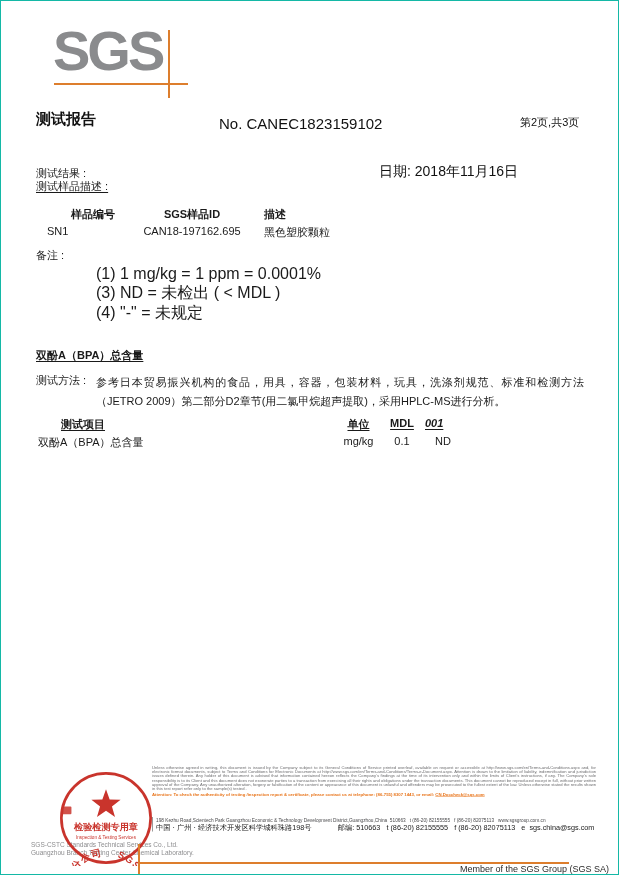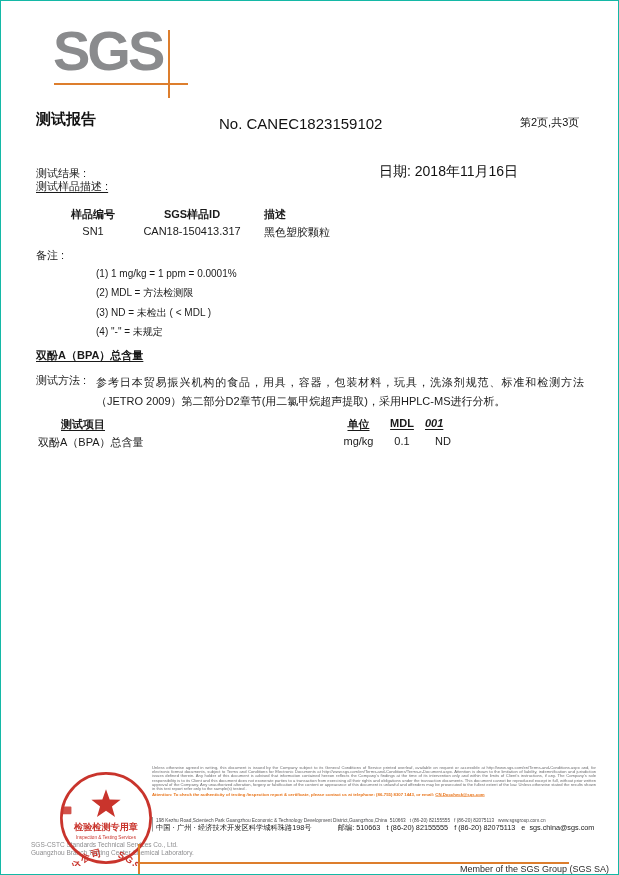--- a/index.html
+++ b/index.html
@@ -21,27 +21,27 @@
   .report-date{left:378px;top:126px;font-size:14px;color:#111;margin-top:36px;}
   .page-info{left:519px;top:114px;font-size:11px;color:#111;}
 
   .results-label{left:35px;top:146px;margin-top:19px;}
   .sampledesc-label{left:35px;top:178px;}
 
   
   .st-h1{left:58px;top:206px;width:68px;text-align:center;}
   .st-h2{left:126px;top:206px;width:130px;text-align:center;}
   .st-h3{left:263px;top:206px;}
-  .st-r1{left:58px;top:224px;width:68px;text-align:center;}
+  .st-r1{left:46px;top:224px;width:68px;}
   .st-r2{left:126px;top:224px;width:130px;text-align:center;}
   .st-r3{left:263px;top:224px;}
 
   .notes-label{left:35px;top:247px;}
   .notes-list{left:95px;top:263px;}
-  .notes-list div{line-height:19.3px;font-size:10px;color:#1a1a1a;}
+  .notes-list div{line-height:19.3px;font-size:16px;color:#1a1a1a;}
 
   .bpa-heading{left:35px;top:347px;}
   .method-label{left:35px;top:372px;}
   .method-text{left:95px;top:372px;width:488px;line-height:18.8px;text-align:justify;}
 
   
   .rt-h-item{left:60px;top:416px;}
   .rt-h-unit{left:335px;top:416px;width:45px;text-align:center;}
   .rt-h-mdl{left:382px;top:416px;width:38px;text-align:center;}
   .rt-h-001{left:424px;top:416px;width:36px;font-style:italic;}
@@ -83,27 +83,26 @@
   <div class="abs report-date">日期: 2018年11月16日</div>
   <div class="abs page-info">第2页,共3页</div>
 
   <div class="abs cn results-label">测试结果 :</div>
   <div class="abs cn u sampledesc-label">测试样品描述 :</div>
 
   <div class="abs cn b st-h1">样品编号</div>
   <div class="abs cn b st-h2">SGS样品ID</div>
   <div class="abs cn b st-h3">描述</div>
   <div class="abs cn st-r1">SN1</div>
-  <div class="abs cn st-r2">CAN18-150413.317</div>
+  <div class="abs cn st-r2">CAN18-197162.695</div>
   <div class="abs cn st-r3">黑色塑胶颗粒</div>
 
   <div class="abs cn notes-label">备注 :</div>
   <div class="abs notes-list">
     <div>(1) 1 mg/kg = 1 ppm = 0.0001%</div>
-    <div>(2) MDL = 方法检测限</div>
     <div>(3) ND = 未检出 ( &lt; MDL )</div>
     <div>(4) "-" = 未规定</div>
   </div>
 
   <div class="abs cn b u bpa-heading">双酚A（BPA）总含量</div>
   <div class="abs cn method-label">测试方法 :</div>
   <div class="abs cn method-text">参考日本贸易振兴机构的食品，用具，容器，包装材料，玩具，洗涤剂规范、标准和检测方法（JETRO 2009）第二部分D2章节(用二氯甲烷超声提取)，采用HPLC-MS进行分析。</div>
 
   <div class="abs cn b u rt-h-item">测试项目</div>
   <div class="abs cn b u rt-h-unit">单位</div>

